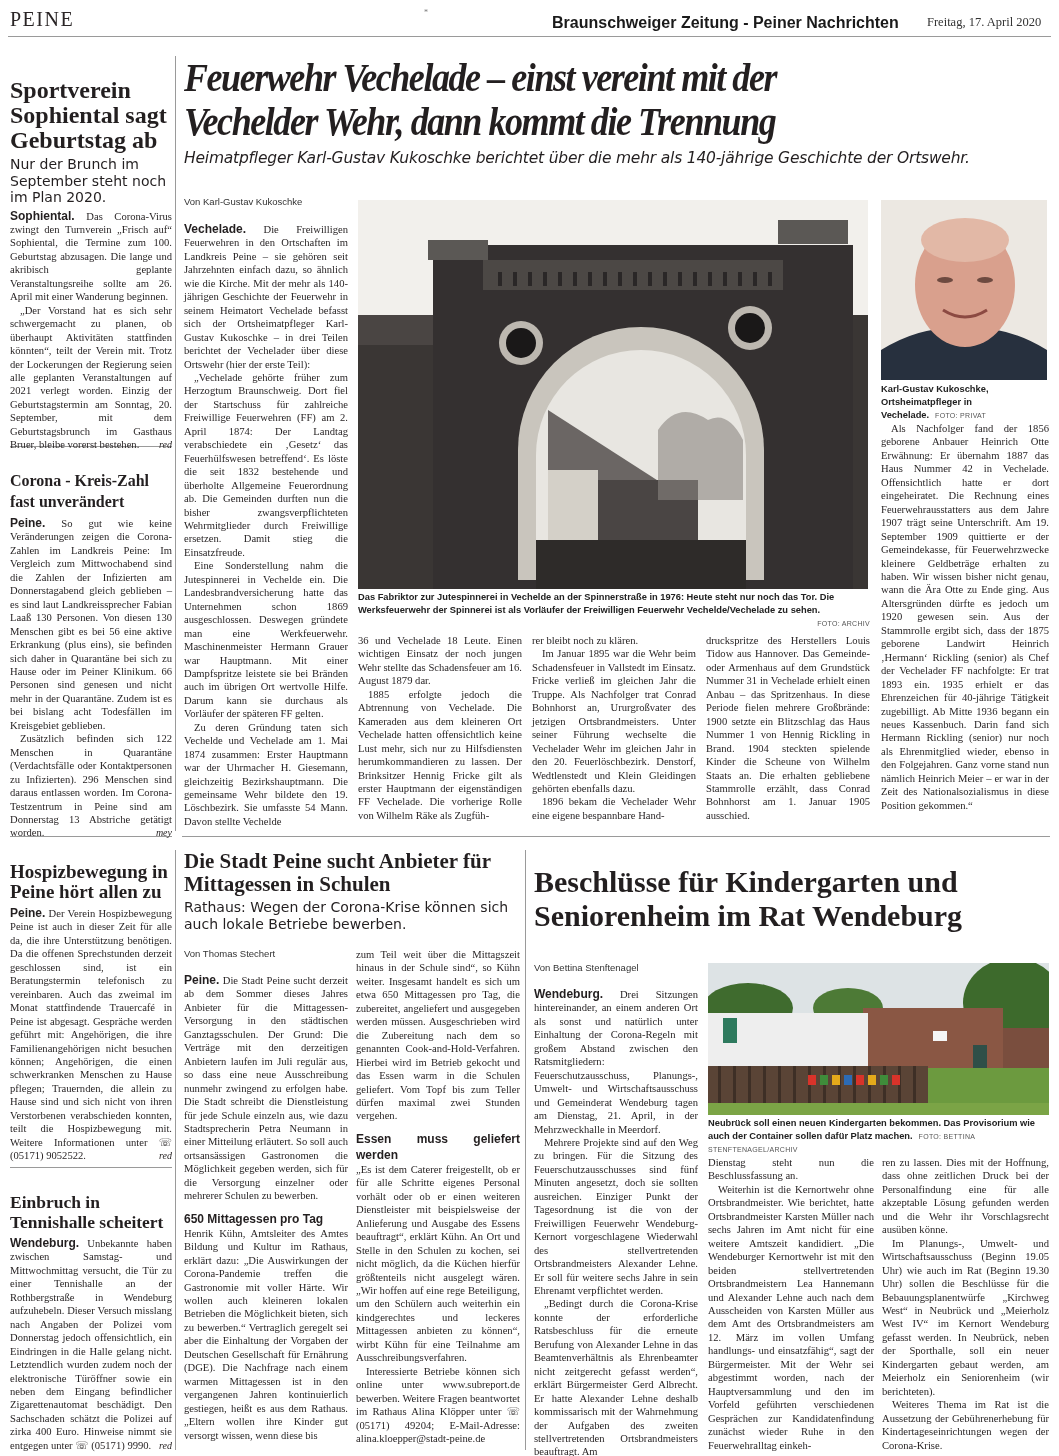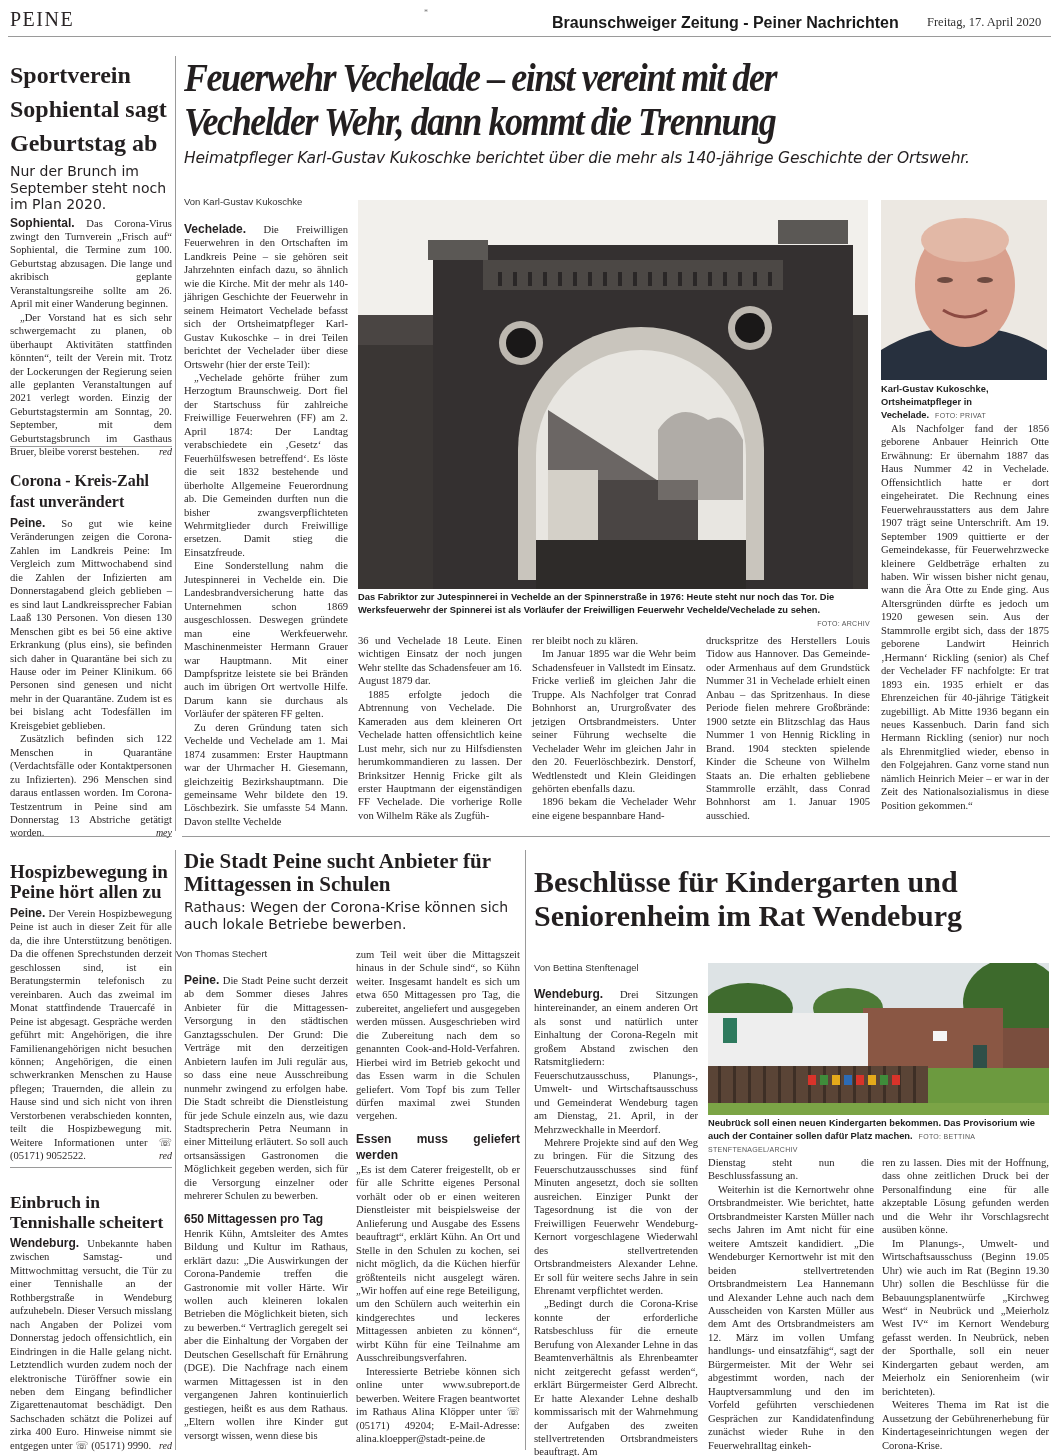--- a/index.html
+++ b/index.html
@@ -47,21 +47,21 @@
 
 <div class="vrule" style="left:175px;top:56px;height:775px;"></div>
 <div class="vrule" style="left:175px;top:850px;height:600px;"></div>
 <div class="vrule" style="left:525px;top:850px;height:600px;"></div>
 <div class="hrule" style="left:10px;top:446px;width:162px;"></div>
 <div class="hrule" style="left:10px;top:836px;width:162px;"></div>
 <div class="hrule" style="left:182px;top:836px;width:868px;"></div>
 <div class="hrule" style="left:10px;top:1167px;width:162px;"></div>
 
 <div class="abs" style="left:10px;top:58px;width:162px;">
-  <div class="side-head" style="font-size:24px;line-height:34px;">Sportverein Sophiental sagt Geburtstag ab</div>
+  <div class="side-head" style="font-size:24px;line-height:25px;margin-top:20px;">Sportverein Sophiental sagt Geburtstag ab</div>
   <div class="side-sub">Nur der Brunch im September steht noch im Plan 2020.</div>
   <div class="body-text" style="margin-top:4px;">
     <p><span class="dateline">Sophiental.</span> <span>Das Corona-Virus zwingt den Turnverein „Frisch auf“ Sophiental, die Termine zum 100. Geburtstag abzusagen. Die lange und akribisch geplante Veranstaltungsreihe sollte am 26. April mit einer Wanderung beginnen.</span></p>
     <p><span>„Der Vorstand hat es sich sehr schwergemacht zu planen, ob überhaupt Aktivitäten stattfinden könnten“, teilt der Verein mit. Trotz der Lockerungen der Regierung seien alle geplanten Veranstaltungen auf 2021 verlegt worden. Einzig der Geburtstagstermin am Sonntag, 20. September, mit dem Geburtstagsbrunch im Gasthaus Bruer, bleibe vorerst bestehen.</span> <span class="sig">red</span></p>
   </div>
 </div>
 
 <div class="abs" style="left:10px;top:470px;width:162px;">
   <div class="side-head" style="font-size:16px;line-height:21px;">Corona - Kreis-Zahl fast unverändert</div>
   <div class="body-text" style="margin-top:5px;">
@@ -173,21 +173,21 @@
   <span>Karl-Gustav Kukoschke, Ortsheimatpfleger in Vechelade.</span><span class="credit">FOTO: PRIVAT</span>
 </div>
 <div class="abs body-text" style="left:881px;top:422px;width:168px;">
   <p style="text-indent:10px;">Als Nachfolger fand der 1856 geborene Anbauer Heinrich Otte Erwähnung: Er übernahm 1887 das Haus Nummer 42 in Vechelade. Offensichtlich hatte er dort eingeheiratet. Die Rechnung eines Feuerwehrausstatters aus dem Jahre 1907 trägt seine Unterschrift. Am 19. September 1909 quittierte er der Gemeindekasse, für Feuerwehrzwecke kleinere Geldbeträge erhalten zu haben. Wir wissen bisher nicht genau, wann die Ära Otte zu Ende ging. Aus Altersgründen dürfte es jedoch um 1920 gewesen sein. Aus der Stammrolle ergibt sich, dass der 1875 geborene Landwirt Heinrich ‚Hermann‘ Rickling (senior) als Chef der Vechelader FF nachfolgte: Er trat 1893 ein. 1935 erhielt er das Ehrenzeichen für 40-jährige Tätigkeit zugebilligt. Ab Mitte 1936 begann ein neues Kassenbuch. Darin fand sich Hermann Rickling (senior) nur noch als Ehrenmitglied wieder, ebenso in den Folgejahren. Ganz vorne stand nun nämlich Heinrich Meier – er war in der Zeit des Nationalsozialismus in diese Position gekommen.“</p>
 </div>
 
 <div class="abs" style="left:184px;top:850px;width:336px;">
   <div class="side-head" style="font-size:21px;line-height:23px;">Die Stadt Peine sucht Anbieter für Mittagessen in Schulen</div>
   <div class="side-sub" style="font-size:14px;line-height:17px;margin-top:3px;">Rathaus: Wegen der Corona-Krise können sich auch lokale Betriebe bewerben.</div>
 </div>
-<div class="abs byline" style="left:176px;top:948px;">Von Thomas Stechert</div>
+<div class="abs byline" style="left:184px;top:948px;">Von Thomas Stechert</div>
 <div class="abs body-text" style="left:184px;top:974px;width:164px;">
   <p><span class="dateline">Peine.</span> <span>Die Stadt Peine sucht derzeit ab dem Sommer dieses Jahres Anbieter für die Mittagessen-Versorgung in den städtischen Ganztagsschulen. Der Grund: Die Verträge mit den derzeitigen Anbietern laufen im Juli regulär aus, so dass eine neue Ausschreibung nunmehr zwingend zu erfolgen habe. Die Stadt schreibt die Dienstleistung für jede Schule einzeln aus, wie dazu Stadtsprecherin Petra Neumann in einer Mitteilung erläutert. So soll auch ortsansässigen Gastronomen die Möglichkeit gegeben werden, sich für die Versorgung einzelner oder mehrerer Schulen zu bewerben.</span></p>
   <div class="subhead">650 Mittagessen pro Tag</div>
   <p>Henrik Kühn, Amtsleiter des Amtes Bildung und Kultur im Rathaus, erklärt dazu: „Die Auswirkungen der Corona-Pandemie treffen die Gastronomie mit voller Härte. Wir wollen auch kleineren lokalen Betrieben die Möglichkeit bieten, sich zu bewerben.“ Vertraglich geregelt sei aber die Einhaltung der Vorgaben der Deutschen Gesellschaft für Ernährung (DGE). Die Nachfrage nach einem warmen Mittagessen ist in den vergangenen Jahren kontinuierlich gestiegen, heißt es aus dem Rathaus. „Eltern wollen ihre Kinder gut versorgt wissen, wenn diese bis</p>
 </div>
 <div class="abs body-text" style="left:356px;top:948px;width:164px;">
   <p>zum Teil weit über die Mittagszeit hinaus in der Schule sind“, so Kühn weiter. Insgesamt handelt es sich um etwa 650 Mittagessen pro Tag, die zubereitet, angeliefert und ausgegeben werden müssen. Ausgeschrieben wird die Zubereitung nach dem so genannten Cook-and-Hold-Verfahren. Hierbei wird im Betrieb gekocht und das Essen warm in die Schulen geliefert. Vom Topf bis zum Teller dürfen maximal zwei Stunden vergehen.</p>
   <div class="subhead">Essen muss geliefert werden</div>
   <p>„Es ist dem Caterer freigestellt, ob er für alle Schritte eigenes Personal vorhält oder ob er einen weiteren Dienstleister mit beispielsweise der Anlieferung und Ausgabe des Essens beauftragt“, erklärt Kühn. An Ort und Stelle in den Schulen zu kochen, sei nicht möglich, da die Küchen hierfür größtenteils nicht ausgelegt wären. „Wir hoffen auf eine rege Beteiligung, um den Schülern auch weiterhin ein kindgerechtes und leckeres Mittagessen anbieten zu können“, wirbt Kühn für eine Teilnahme am Ausschreibungsverfahren.</p>
   <p style="text-indent:10px;">Interessierte Betriebe können sich online unter www.subreport.de bewerben. Weitere Fragen beantwortet im Rathaus Alina Klöpper unter ☏ (05171) 49204; E-Mail-Adresse: alina.kloepper@stadt-peine.de</p>

